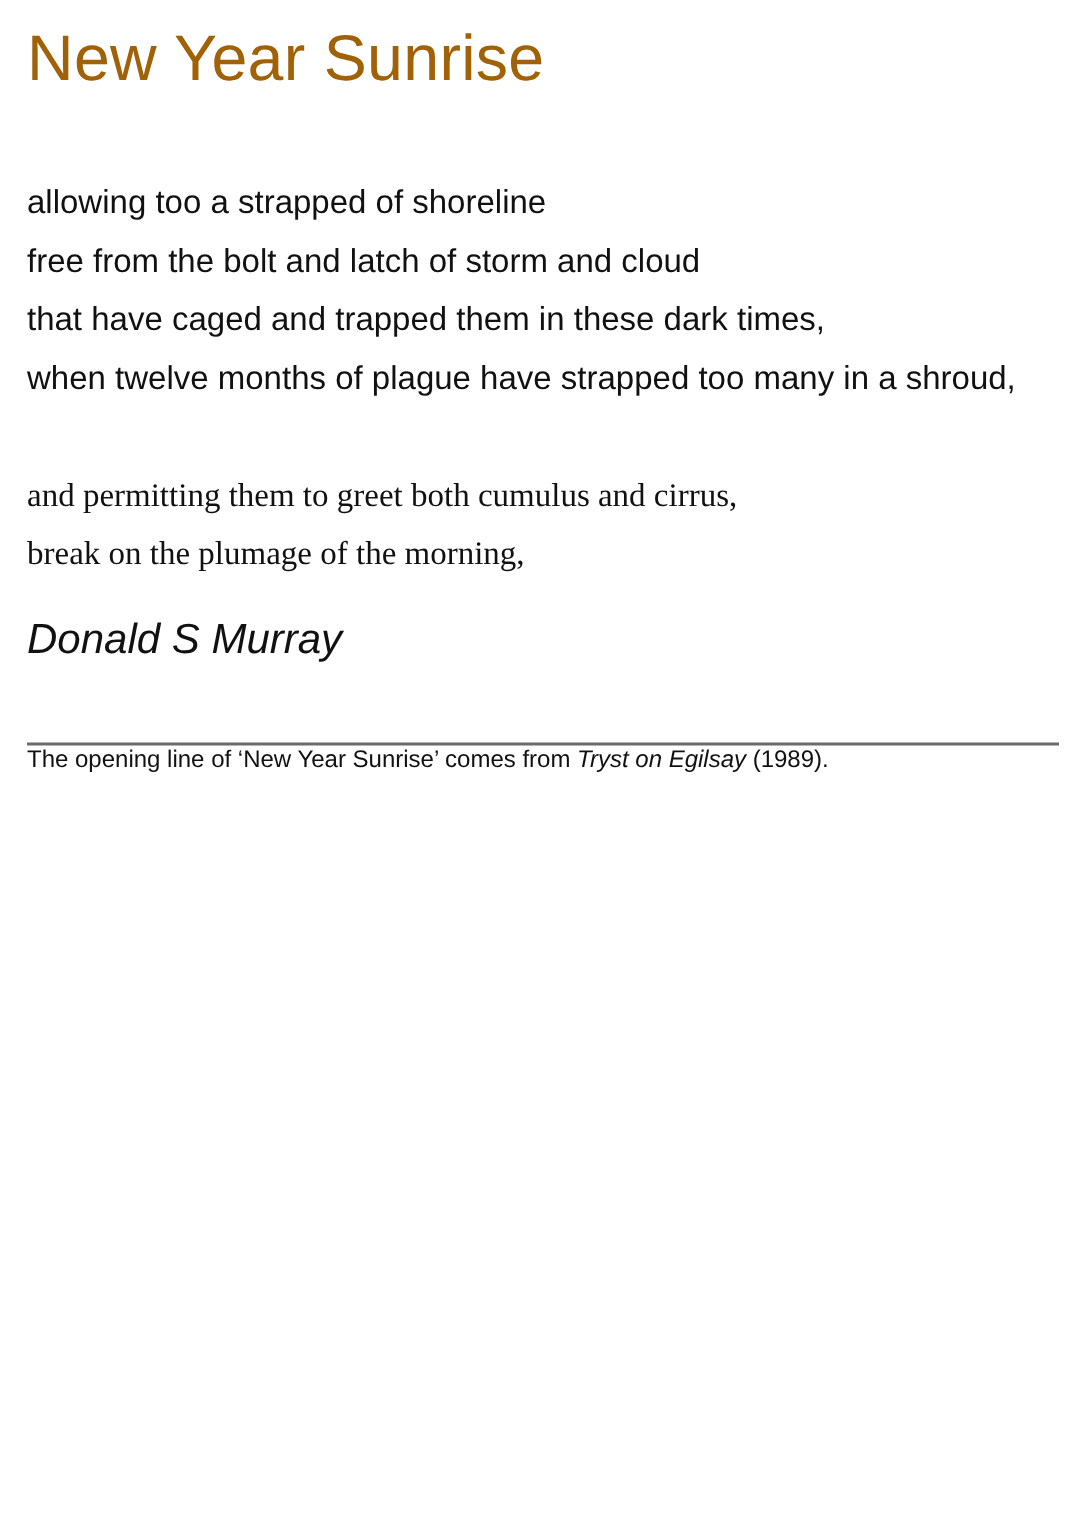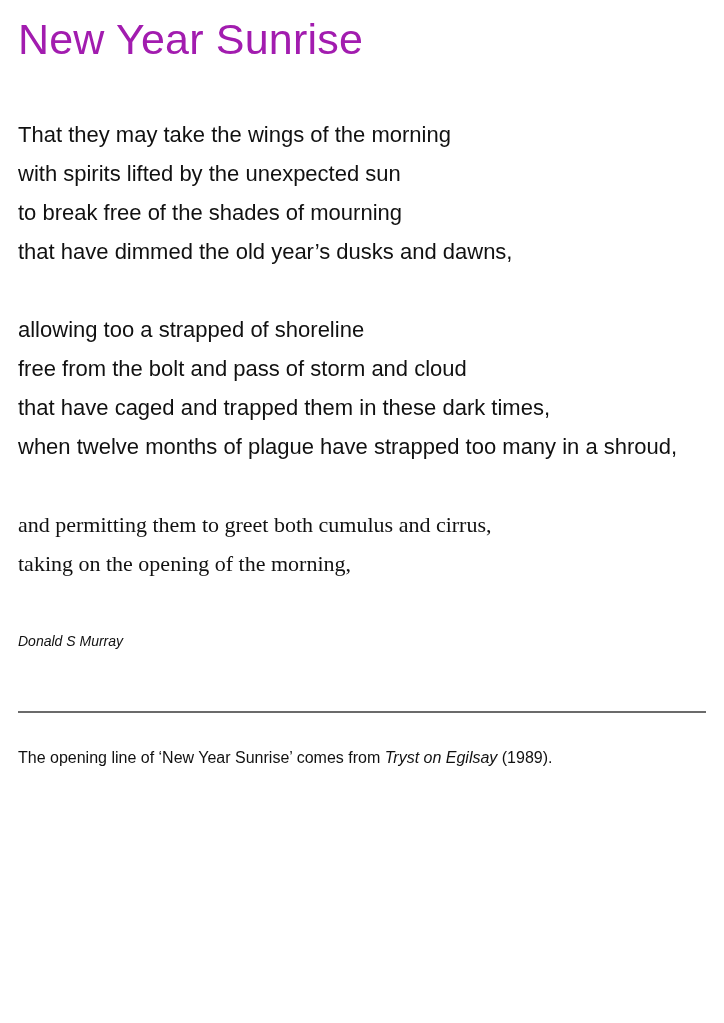--- a/index.html
+++ b/index.html
@@ -15,83 +15,76 @@
     font-family: "Liberation Sans", sans-serif;
     color: #111111;
     overflow: hidden;
   }
   .page-title {
     font-size: 43px;
     font-weight: 400;
     line-height: 50px;
     letter-spacing: 0.2px;
     margin: 14px 0 0 0;
-    color: #a21caf;
+    color: #a16207;
   }
   .poem {
     margin-top: 51px;
   }
   .stanza {
     margin: 0 0 39px 0;
   }
   .stanza:last-child {
     margin-bottom: 0;
     font-family: Liberation Serif, serif;
   }
   .poem-line {
     font-size: 22px;
     line-height: 39px;
     white-space: nowrap;
   }
   .author-line {
-    font-size: 14px;
+    font-size: 28px;
     line-height: 39px;
     font-style: italic;
-    margin-top: 39px;
+    margin-top: 18px;
   }
   .divider {
     border: none;
     border-top: 2px solid #6b6b6b;
     margin: 50px 0 0 0;
     width: 100%;
   }
   .footnote {
-    margin-top: 35px;
     font-size: 16px;
     line-height: 20px;
     white-space: nowrap;
   }
   .footnote .italic {
     font-style: italic;
   }
 </style>
 </head>
 <body>
 
 <h1 class="page-title">New Year Sunrise</h1>
 
 <div class="poem">
 
-  <div class="stanza">
-    <div class="poem-line">That they may take the wings of the morning</div>
-    <div class="poem-line">with spirits lifted by the unexpected sun</div>
-    <div class="poem-line">to break free of the shades of mourning</div>
-    <div class="poem-line">that have dimmed the old year’s dusks and dawns,</div>
-  </div>
 
   <div class="stanza">
     <div class="poem-line">allowing too a strapped of shoreline</div>
-    <div class="poem-line">free from the bolt and pass of storm and cloud</div>
+    <div class="poem-line">free from the bolt and latch of storm and cloud</div>
     <div class="poem-line">that have caged and trapped them in these dark times,</div>
     <div class="poem-line">when twelve months of plague have strapped too many in a shroud,</div>
   </div>
 
   <div class="stanza">
     <div class="poem-line">and permitting them to greet both cumulus and cirrus,</div>
-    <div class="poem-line">taking on the opening of the morning,</div>
+    <div class="poem-line">break on the plumage of the morning,</div>
   </div>
 
 </div>
 
 <div class="author-line">Donald S Murray</div>
 
 <hr class="divider">
 
 <div class="footnote">
   <span>The opening line of ‘New Year Sunrise’ comes from </span><span class="italic">Tryst on Egilsay</span><span> (1989).</span>

